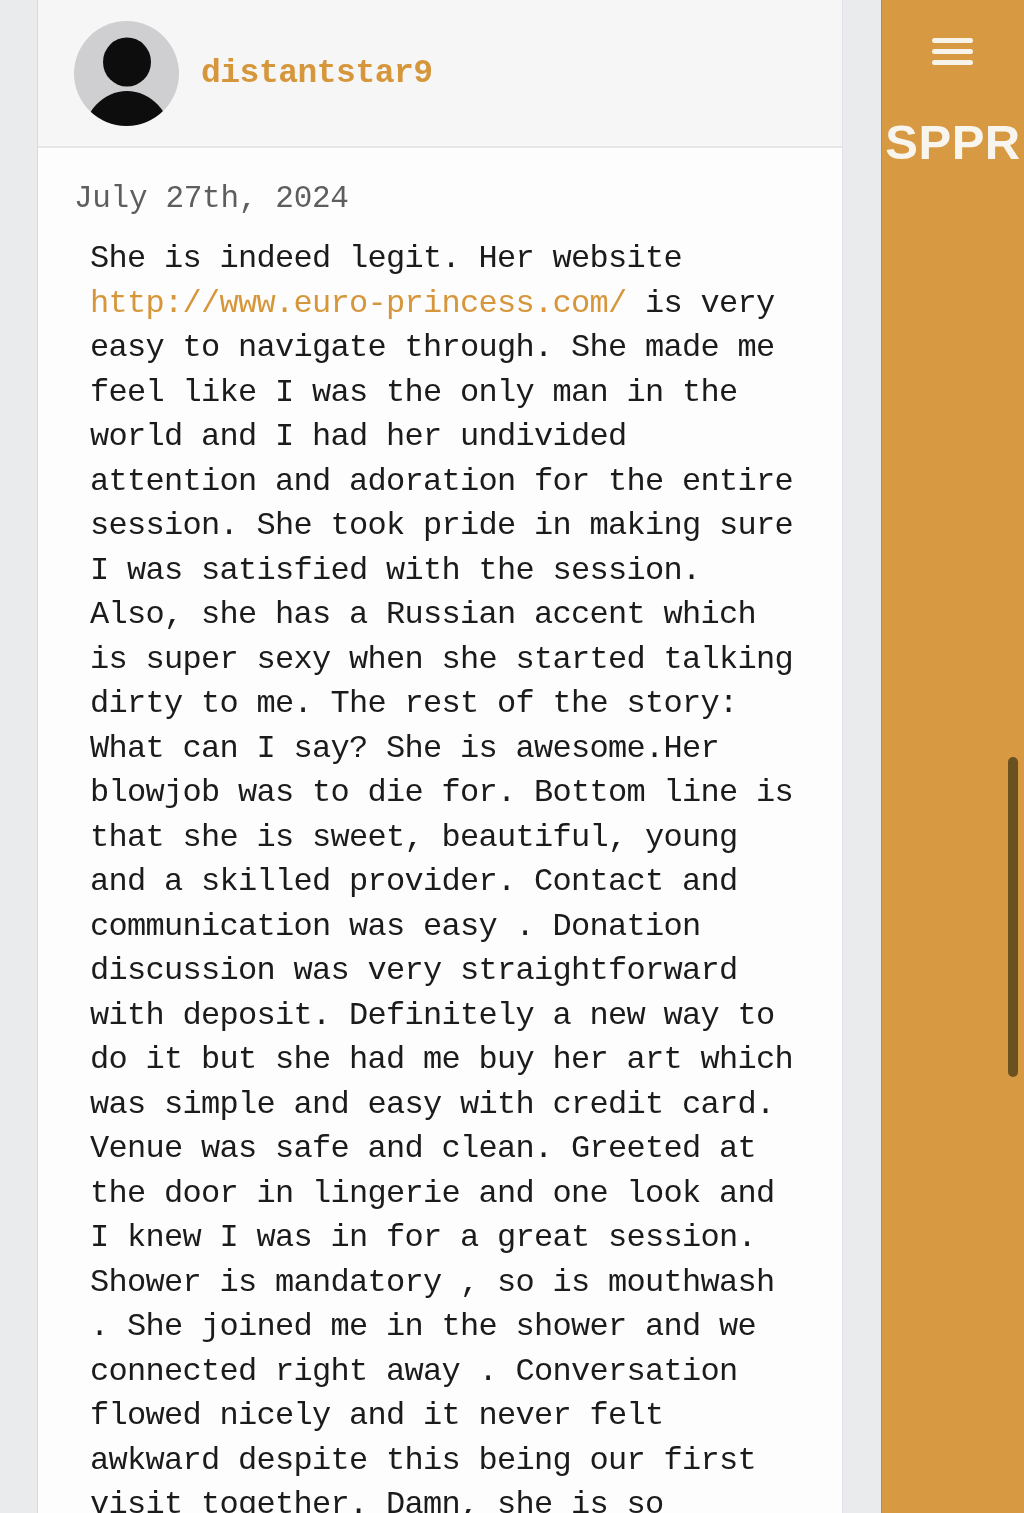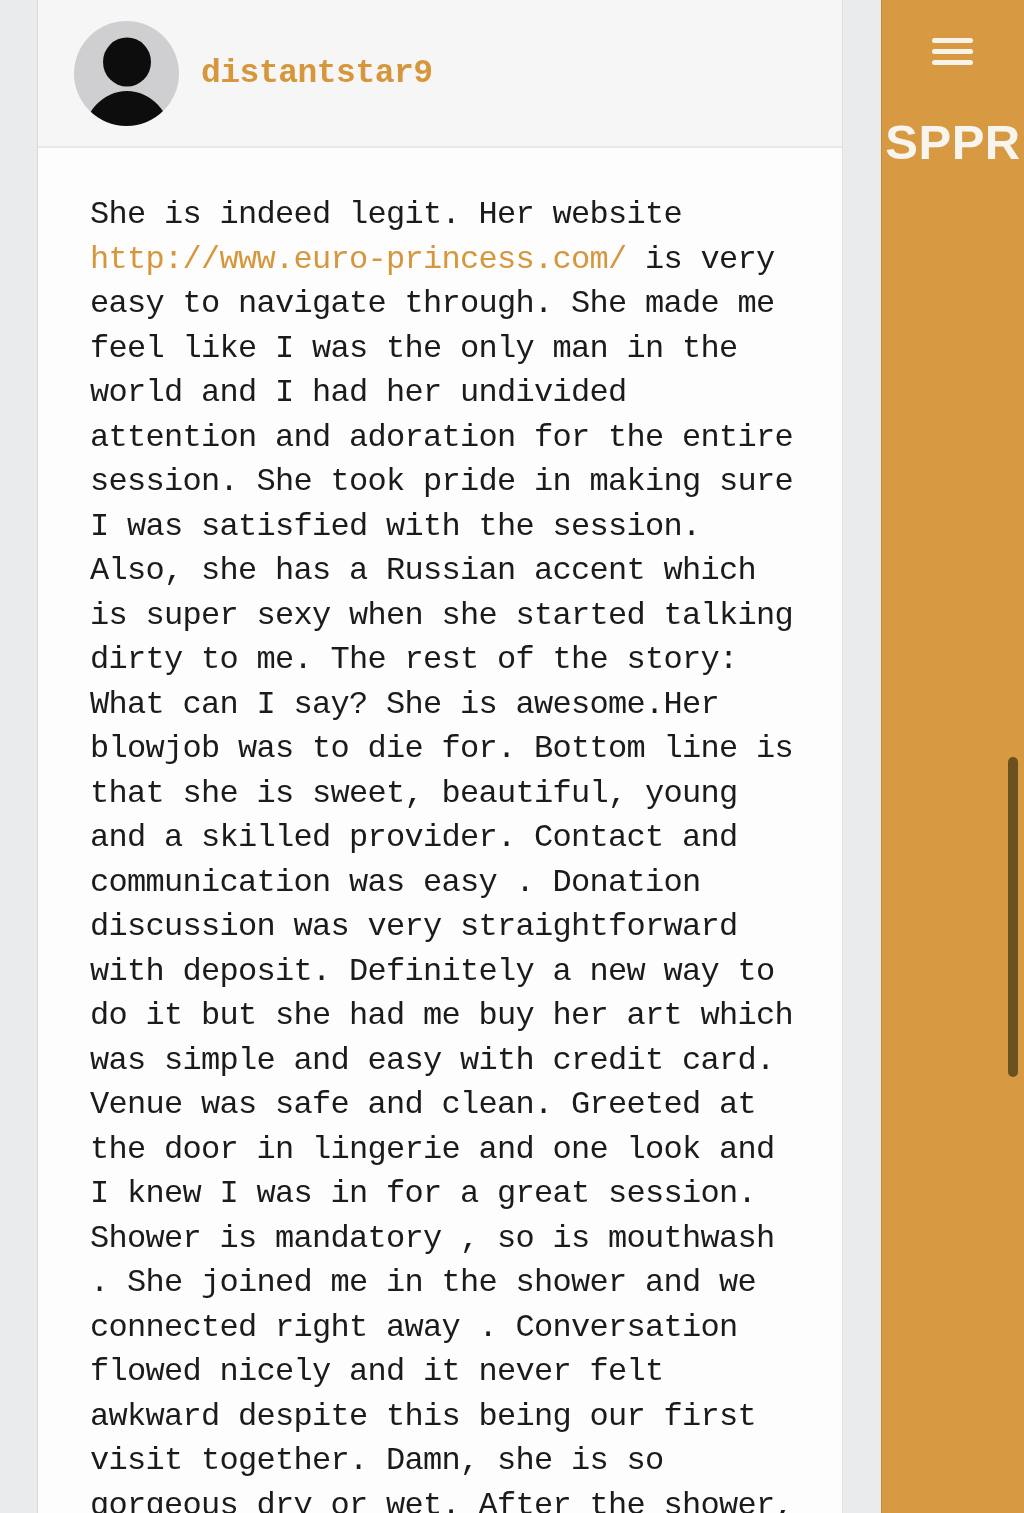--- a/index.html
+++ b/index.html
@@ -134,20 +134,21 @@
         <circle cx="52.5" cy="52.5" r="52.5" fill="#cfcfd1"></circle>
         <g clip-path="url(#avclip)">
           <ellipse cx="53" cy="41" rx="24" ry="24.5" fill="#0d0d0d"></ellipse>
           <ellipse cx="53" cy="118" rx="44" ry="48" fill="#0d0d0d"></ellipse>
         </g>
       </svg>
       <a class="username" href="#">distantstar9</a>
     </div>
 
     <div class="post-body">
+      <div class="post-date">July 27th, 2024</div>
       <p class="post-text"><span>She is indeed legit. Her website </span><a class="post-link" href="#">http://www.euro-princess.com/</a><span> is very easy to navigate through. She made me feel like I was the only man in the world and I had her undivided attention and adoration for the entire session. She took pride in making sure I was satisfied with the session. Also, she has a Russian accent which is super sexy when she started talking dirty to me. The rest of the story: What can I say? She is awesome.Her blowjob was to die for. Bottom line is that she is sweet, beautiful, young and a skilled provider. Contact and communication was easy . Donation discussion was very straightforward with deposit. Definitely a new way to do it but she had me buy her art which was simple and easy with credit card. Venue was safe and clean. Greeted at the door in lingerie and one look and I knew I was in for a great session. Shower is mandatory , so is mouthwash . She joined me in the shower and we connected right away . Conversation flowed nicely and it never felt awkward despite this being our first visit together. Damn, she is so gorgeous dry or wet. After the shower, on to the bedroom for the massage and play . She knows how to tease and excite a man . She understands where the erogenous zones were located on me ! Session was safe and not rushed. And she is young, flexible, energetic and adorable. If I didn't</span></p>
     </div>
 
   </div>
 
   <div class="sidebar">
     <div class="hamburger">
       <div class="bar"></div>
       <div class="bar"></div>
       <div class="bar"></div>

